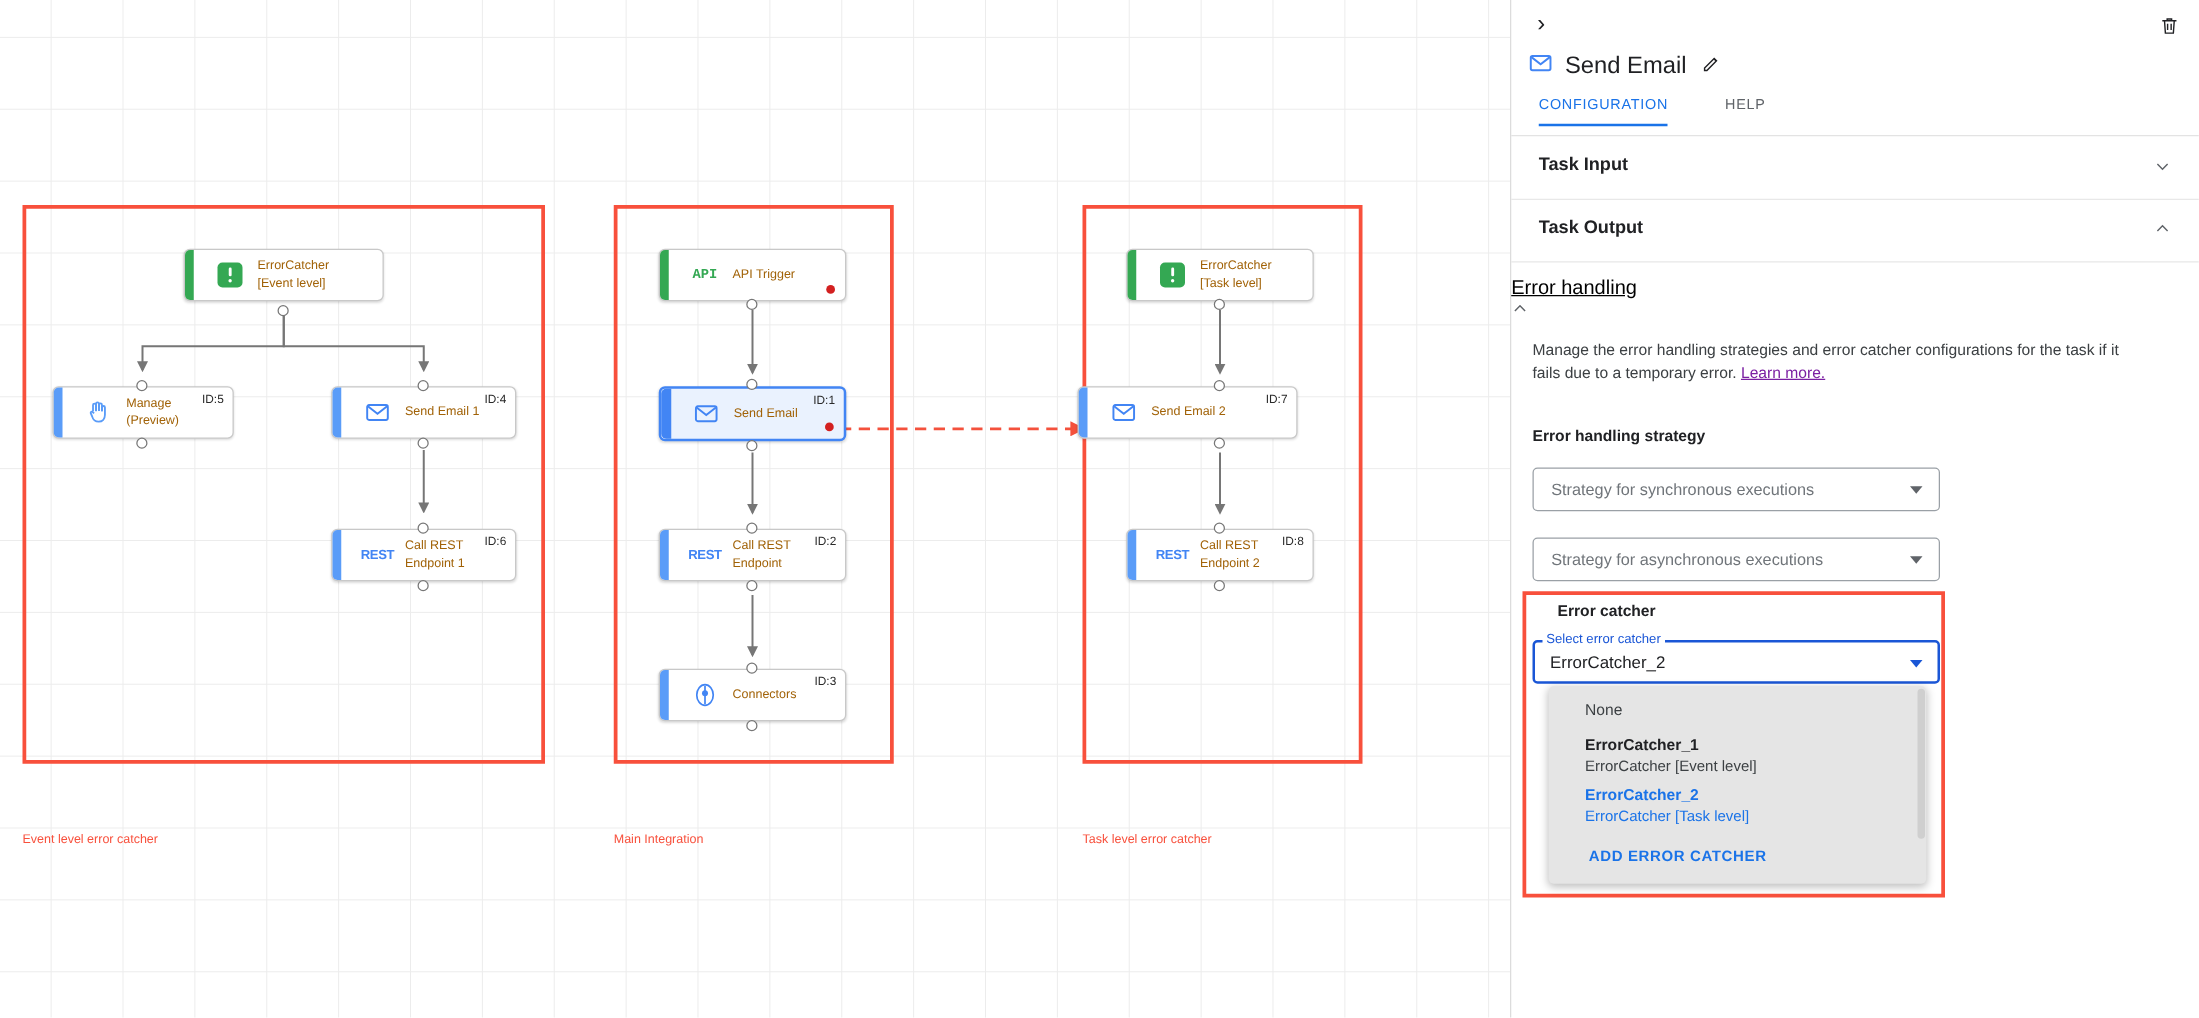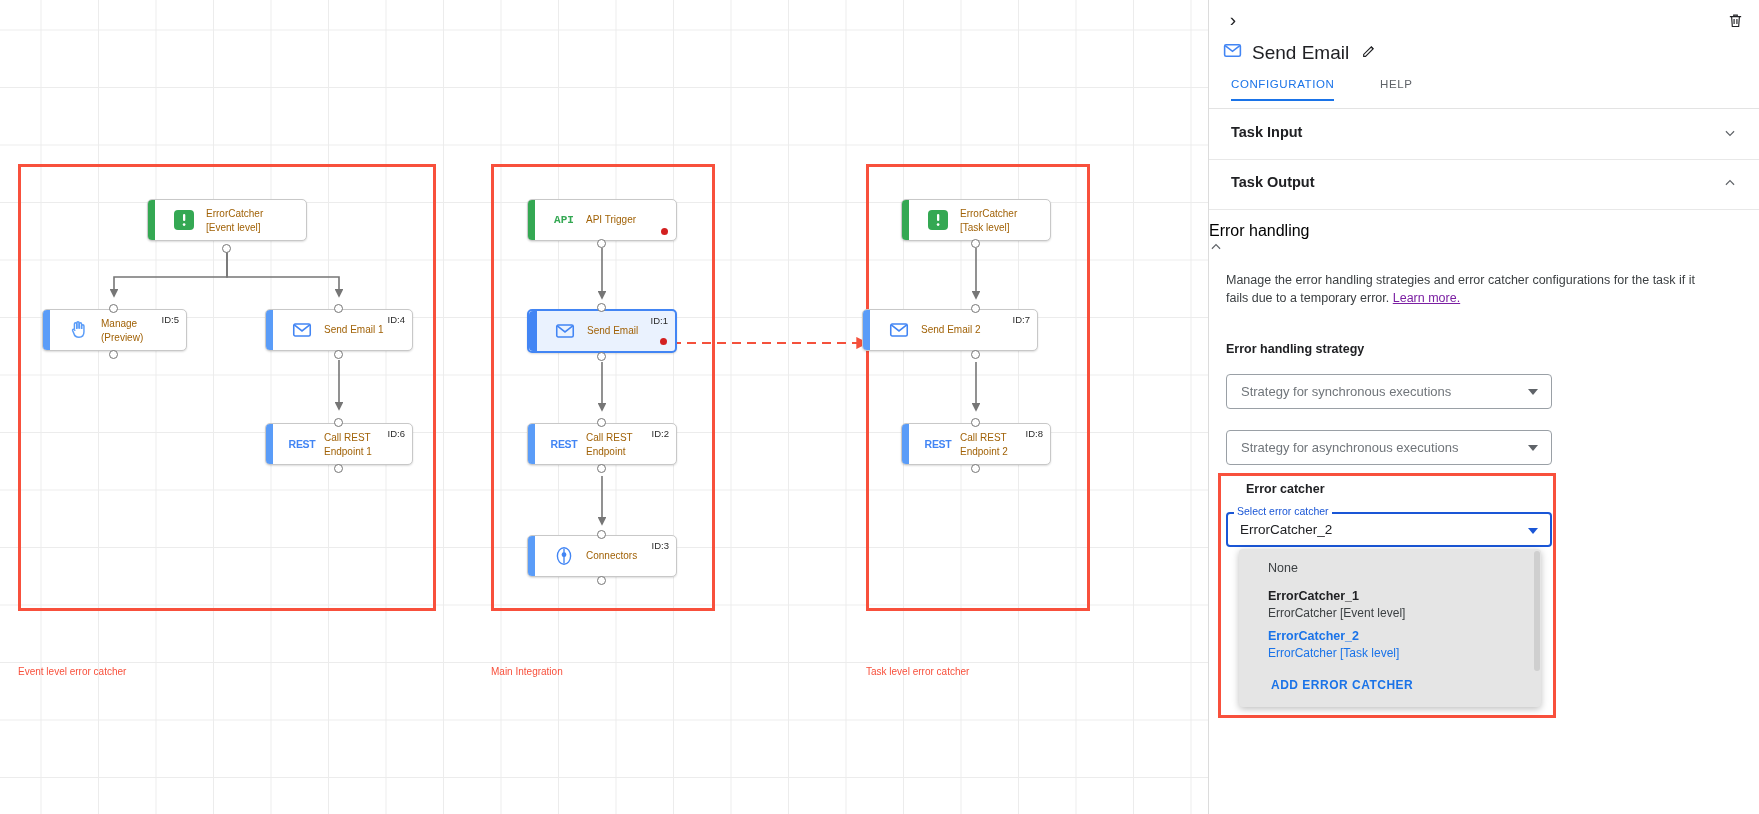--- a/index.html
+++ b/index.html
@@ -395,21 +395,21 @@
   <div class="acc" style="position:absolute;left:0;right:0;top:159px;">
     <div class="acc-t">Task Output</div>
     <div class="acc-c">
       <svg width="14" height="14" viewBox="0 0 24 24" fill="none" stroke="#5f6368" stroke-width="2">
           <path d="M5 15l7-7 7 7"></path>
         </svg>
     </div>
   </div>
 
   <div style="position:absolute;left:0;right:0;top:222px;height:42px;">
-    <div class="acc-t" style="top:10px;">Error handling</div>
+    <div class="acc-t" style="top:10px;text-decoration:underline;">Error handling</div>
     <div class="acc-c" style="top:12px;">
       <svg width="14" height="14" viewBox="0 0 24 24" fill="none" stroke="#5f6368" stroke-width="2">
           <path d="M5 15l7-7 7 7"></path>
         </svg>
     </div>
   </div>
 
   <div class="desc" style="top:271px;">
     <span>Manage the error handling strategies and error catcher configurations for the task if it fails due to a temporary error.</span>
     <a class="lm">Learn more.</a>

